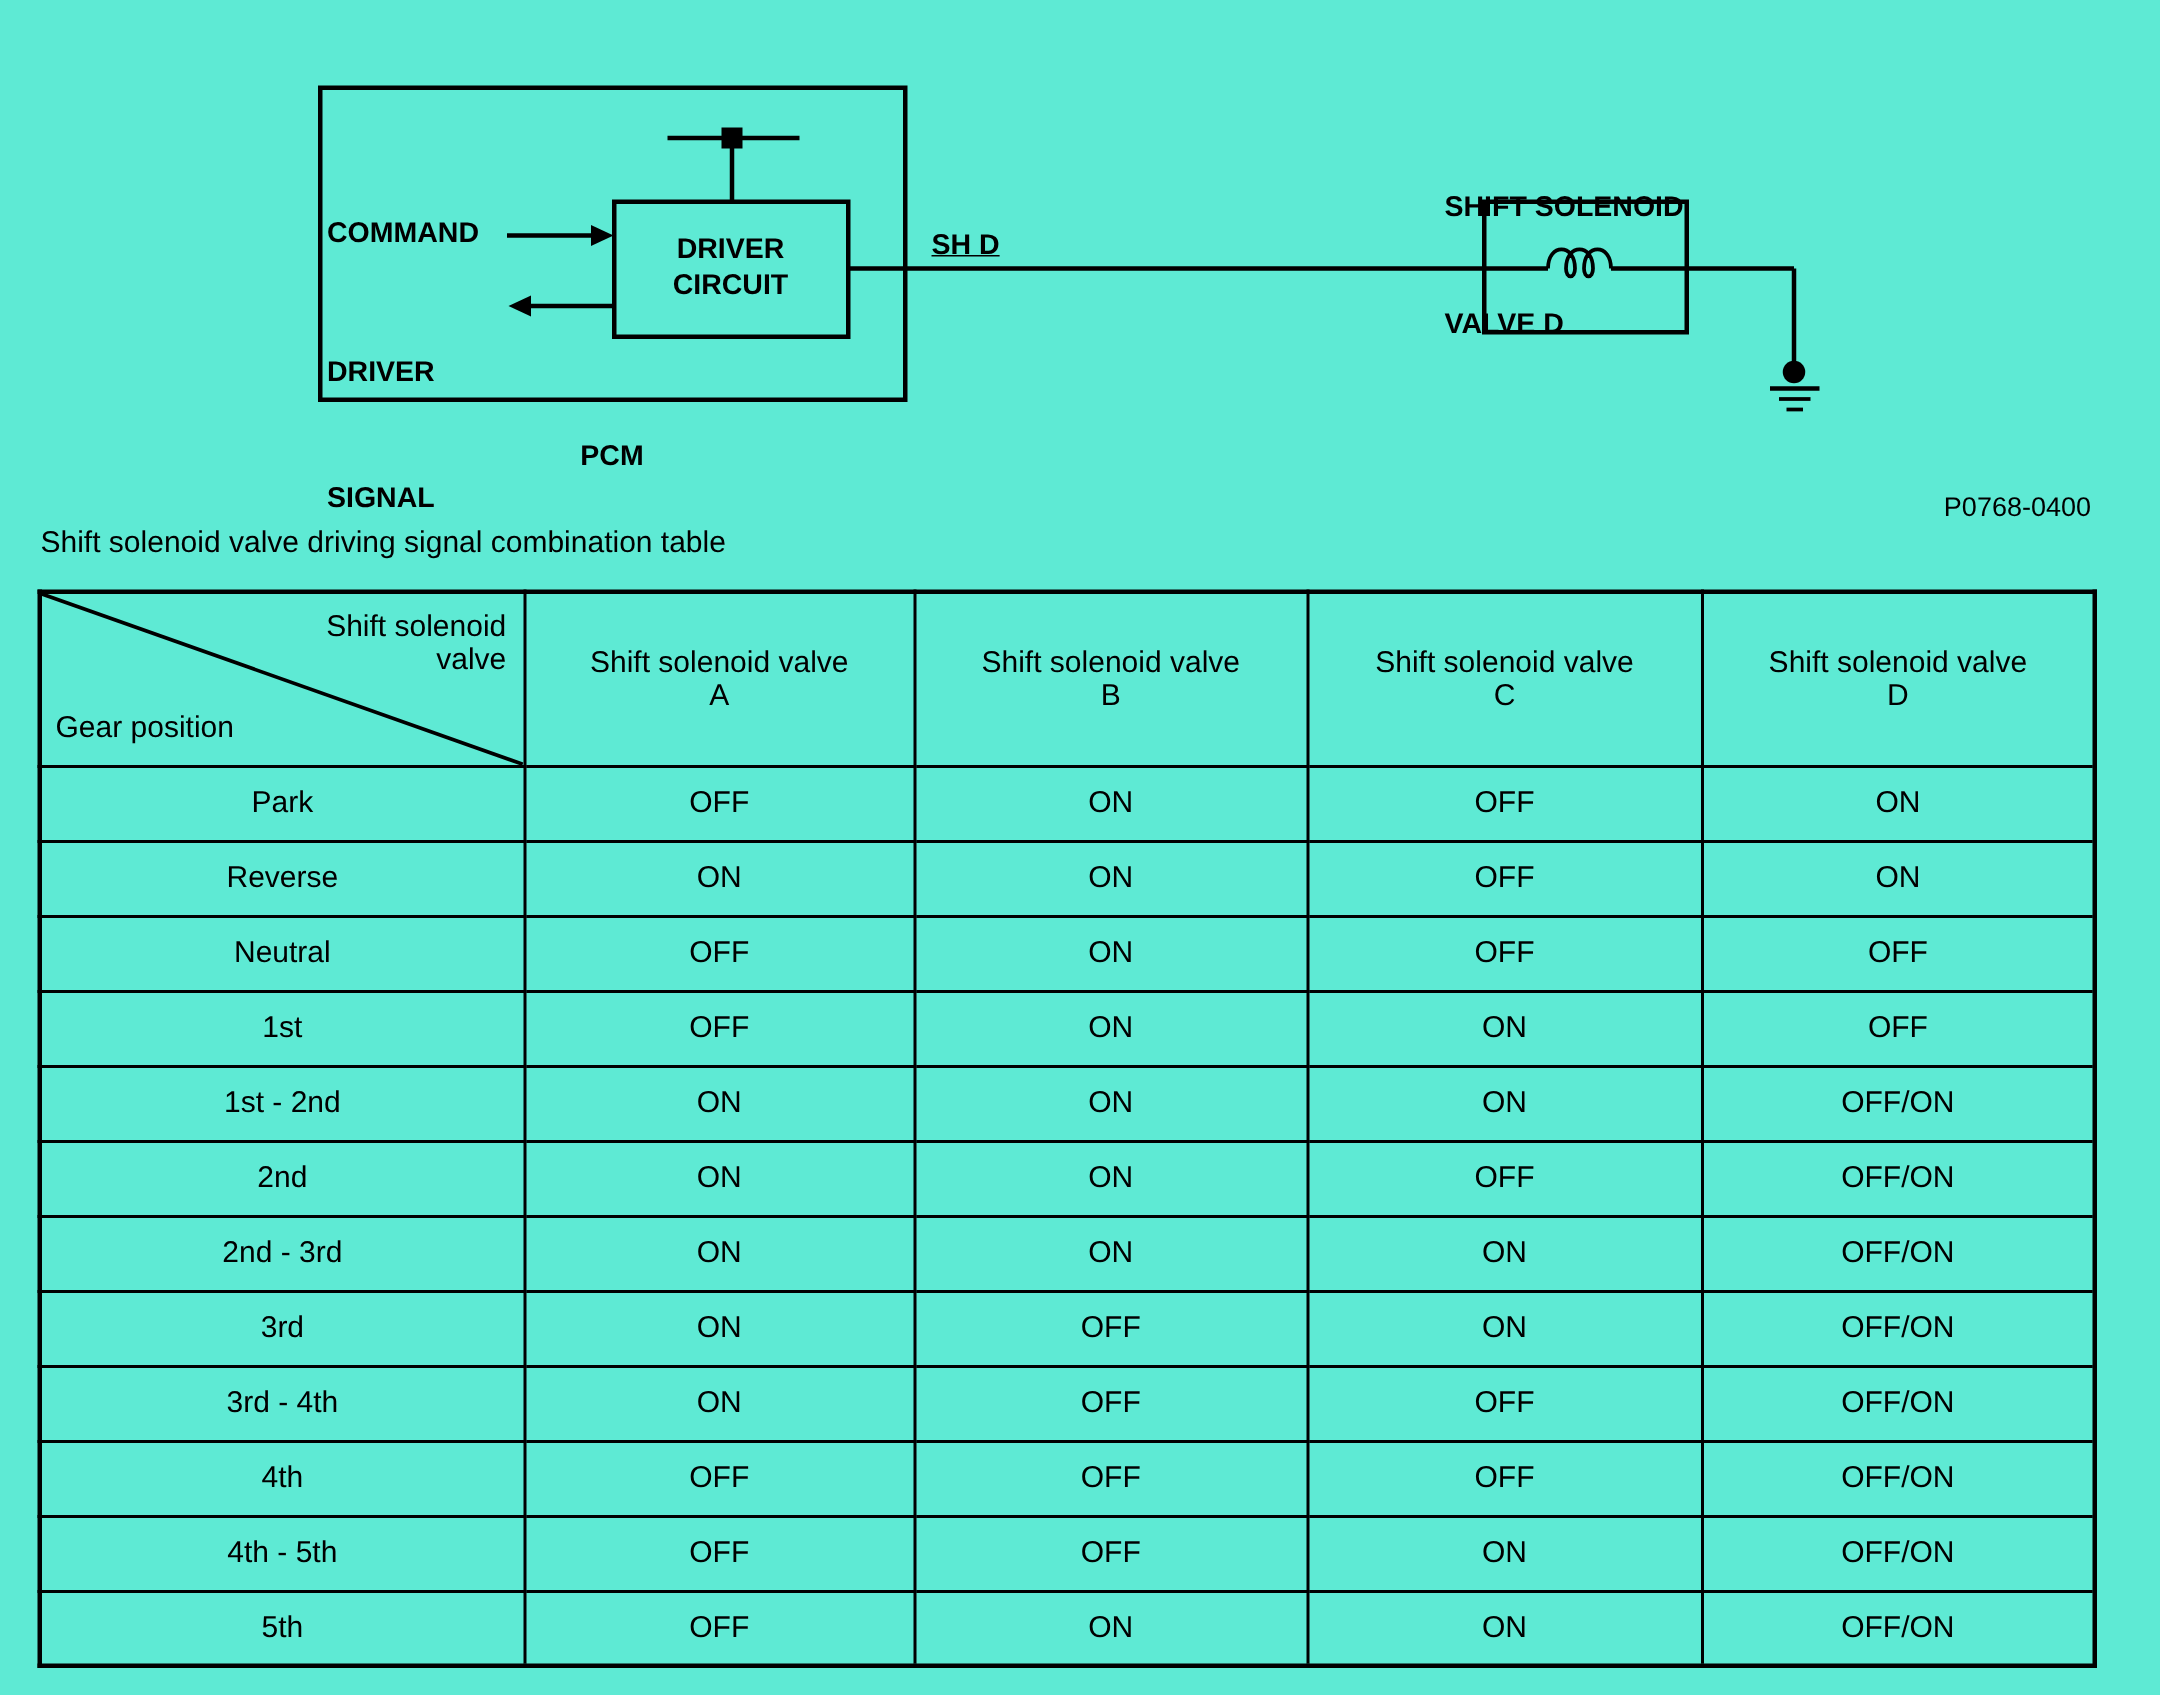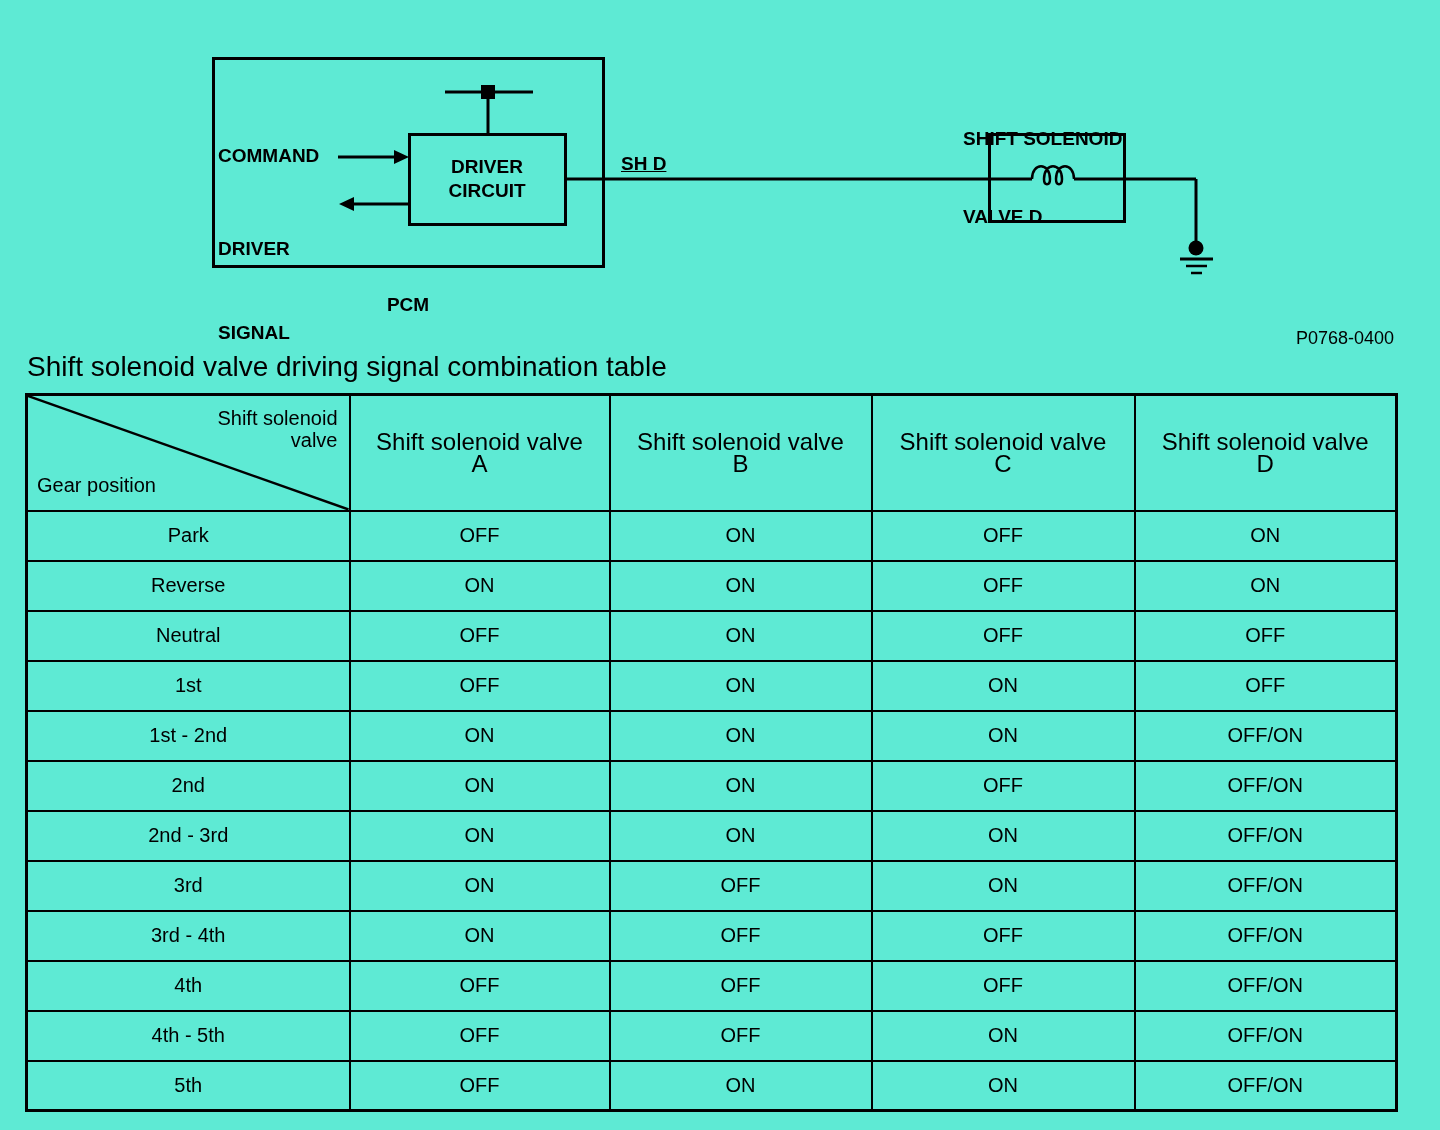--- a/index.html
+++ b/index.html
@@ -34,22 +34,22 @@
   th.corner{position:relative;padding:0;}
   th.corner svg{position:absolute;left:0;top:0;width:100%;height:100%;}
   .corner-top{
     position:absolute;top:11px;right:11px;
     text-align:right;line-height:22px;font-size:20px;
   }
   .corner-bottom{
     position:absolute;left:9px;bottom:13px;
     text-align:left;font-size:20px;margin-top:12px;
   }
-  .colhead{line-height:22px;font-size:24px;}
-  .title{font-size:28px;}
+  .colhead{line-height:22px;font-size:20px;}
+  .title{font-size:20px;}
 </style>
 </head>
 <body>
 
 <div id="page">
 
   <svg id="circuit-svg" width="1440" height="340" viewBox="0 0 1440 340">
 
     <rect x="213.5" y="58.5" width="390" height="208" fill="none" stroke="#000" stroke-width="3"></rect>
 

